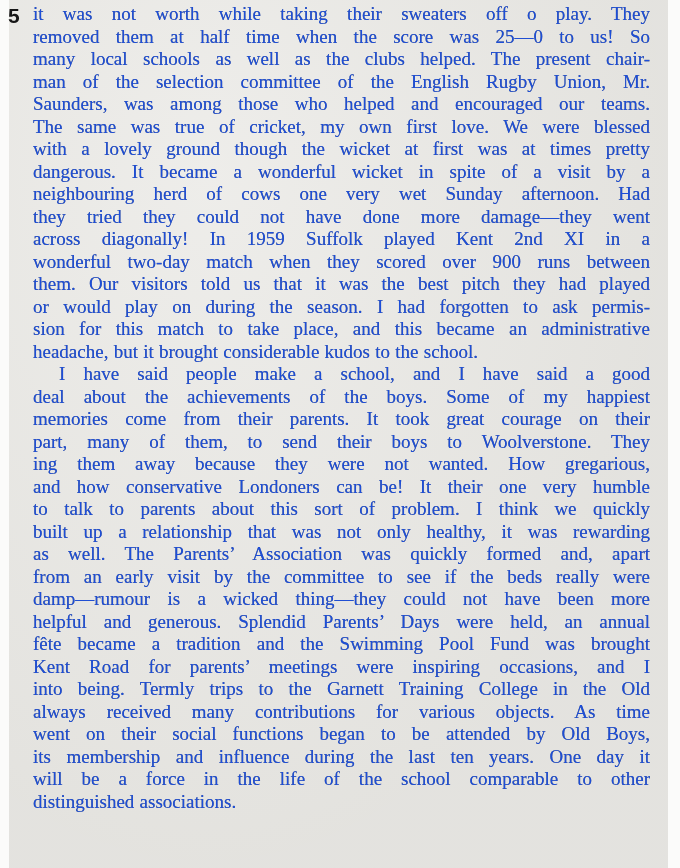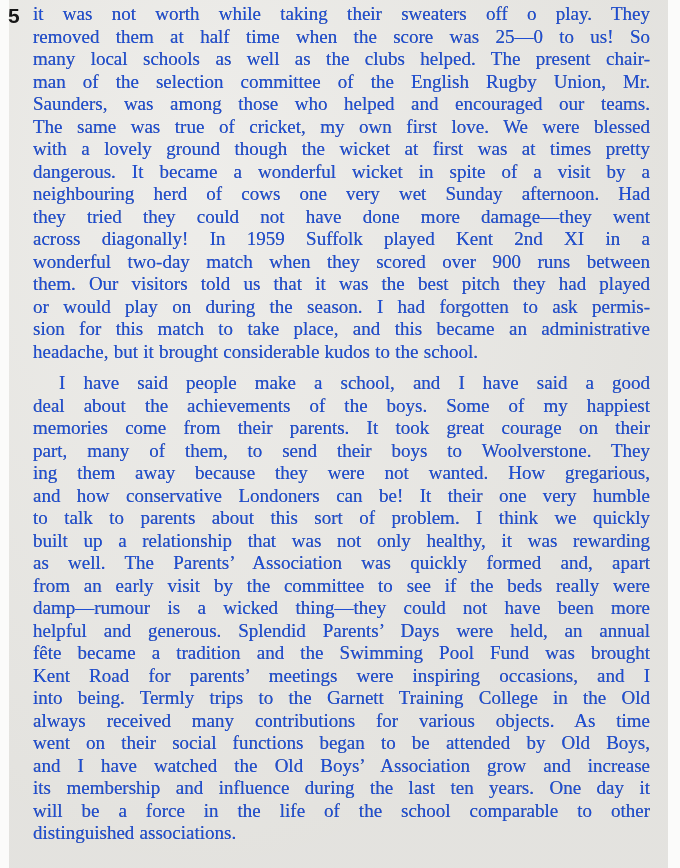--- a/index.html
+++ b/index.html
@@ -38,21 +38,21 @@
     position: absolute;
     left: 33px;
     top: 3px;
     width: 617px;
     font-size: 19px;
     line-height: 22.5px;
     color: #1d4ed8;
     text-shadow: 0 0 0.4px rgba(20,20,20,0.55);
   }
   .paragraph { margin: 0; }
-  .paragraph + .paragraph { margin-top: 9px; }
+  .paragraph + .paragraph { }
   .line {
     text-align: justify;
     text-align-last: justify;
     white-space: normal;
     word-spacing: 0.5px;
   }
   .line.last {
     text-align-last: left;
   }
   .line.first-indent {
@@ -95,19 +95,18 @@
         <div class="line">built up a relationship that was not only healthy, it was rewarding</div>
         <div class="line">as well. The Parents’ Association was quickly formed and, apart</div>
         <div class="line">from an early visit by the committee to see if the beds really were</div>
         <div class="line">damp—rumour is a wicked thing—they could not have been more</div>
         <div class="line">helpful and generous. Splendid Parents’ Days were held, an annual</div>
         <div class="line">fête became a tradition and the Swimming Pool Fund was brought</div>
         <div class="line">Kent Road for parents’ meetings were inspiring occasions, and I</div>
         <div class="line">into being. Termly trips to the Garnett Training College in the Old</div>
         <div class="line">always received many contributions for various objects. As time</div>
         <div class="line">went on their social functions began to be attended by Old Boys,</div>
-        <div class="line">and I have watched the Old Boys’ Association grow and increase</div>
         <div class="line">its membership and influence during the last ten years. One day it</div>
         <div class="line">will be a force in the life of the school comparable to other</div>
         <div class="line last">distinguished associations.</div>
       </div>
     </div>
 </div>
 
 </body></html>

